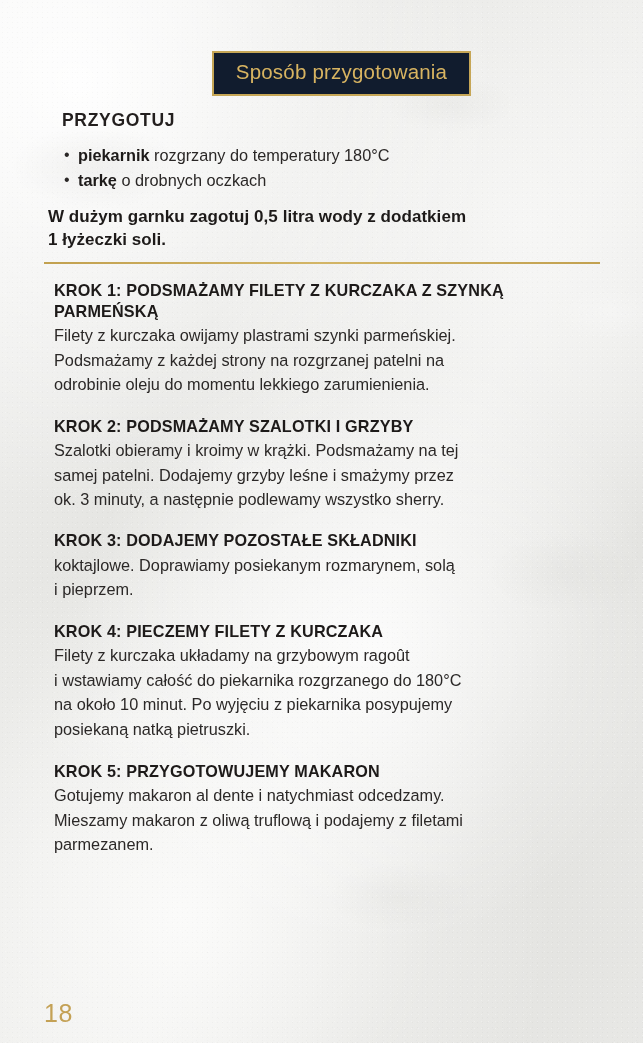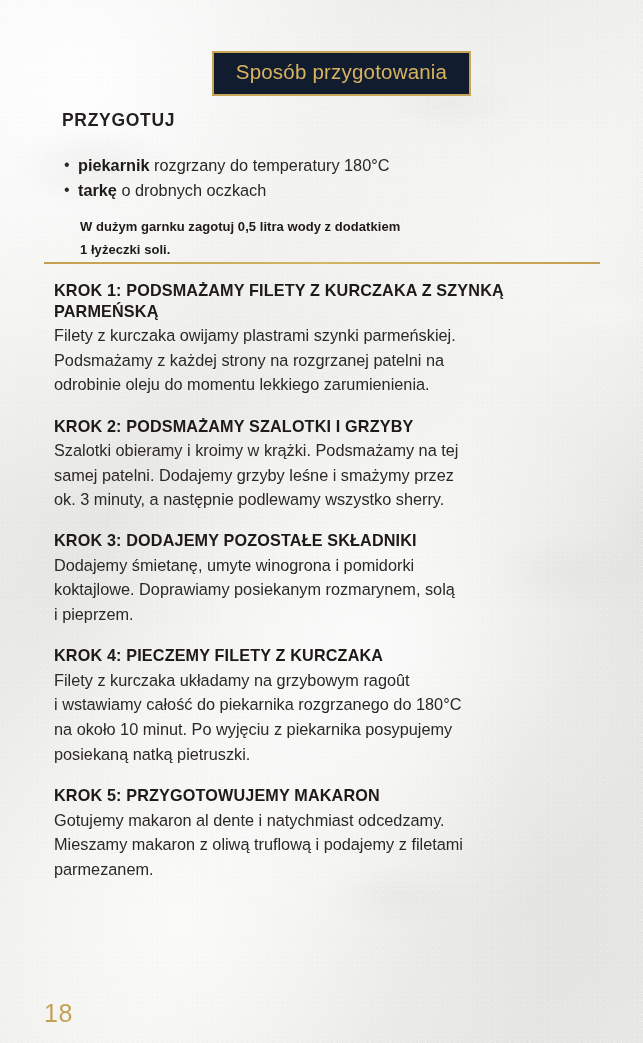--- a/index.html
+++ b/index.html
@@ -89,21 +89,21 @@
   }
   .prepare-title {
     margin-left: 62px;
     font-size: 17.5px;
     font-weight: bold;
     letter-spacing: .7px;
     color: #231f1e;
     line-height: 1;
   }
   .bullets {
-    margin: 23px 0 0 0;
+    margin: 13px 0 0 0;
     padding: 0;
     list-style: none;
   }
   .bullets li {
     position: relative;
     margin-left: 78px;
     padding-left: 0;
     font-size: 16.3px;
     line-height: 25px;
     color: #2a2726;
@@ -112,23 +112,23 @@
     content: "•";
     position: absolute;
     left: -14px;
     top: -1px;
     color: #2a2726;
     font-size: 16px;
   }
   .bullets b { font-weight: bold; color: #1d1a19; }
 
   .note {
-    margin: 12px 0 0 80px;
+    margin: 12px 0 0 48px;
     width: 500px;
-    font-size: 13px;
+    font-size: 17px;
     font-weight: bold;
     line-height: 23.5px;
     color: #1d1a19;
     letter-spacing: .05px;
   }
 
   
   .divider {
     position: absolute;
     left: 44px;
@@ -233,21 +233,20 @@
         <span>samej patelni. Dodajemy grzyby leśne i smażymy przez</span>
         <span>ok. 3 minuty, a następnie podlewamy wszystko sherry.</span>
       </div>
     </div>
 
     <div class="step s3">
       <div class="step-title">
         <div>KROK 3: DODAJEMY POZOSTAŁE SKŁADNIKI</div>
       </div>
       <div class="step-body">
-        <span>Dodajemy śmietanę, umyte winogrona i pomidorki</span>
         <span>koktajlowe. Doprawiamy posiekanym rozmarynem, solą</span>
         <span>i pieprzem.</span>
       </div>
     </div>
 
     <div class="step s4">
       <div class="step-title">
         <div>KROK 4: PIECZEMY FILETY Z KURCZAKA</div>
       </div>
       <div class="step-body">

